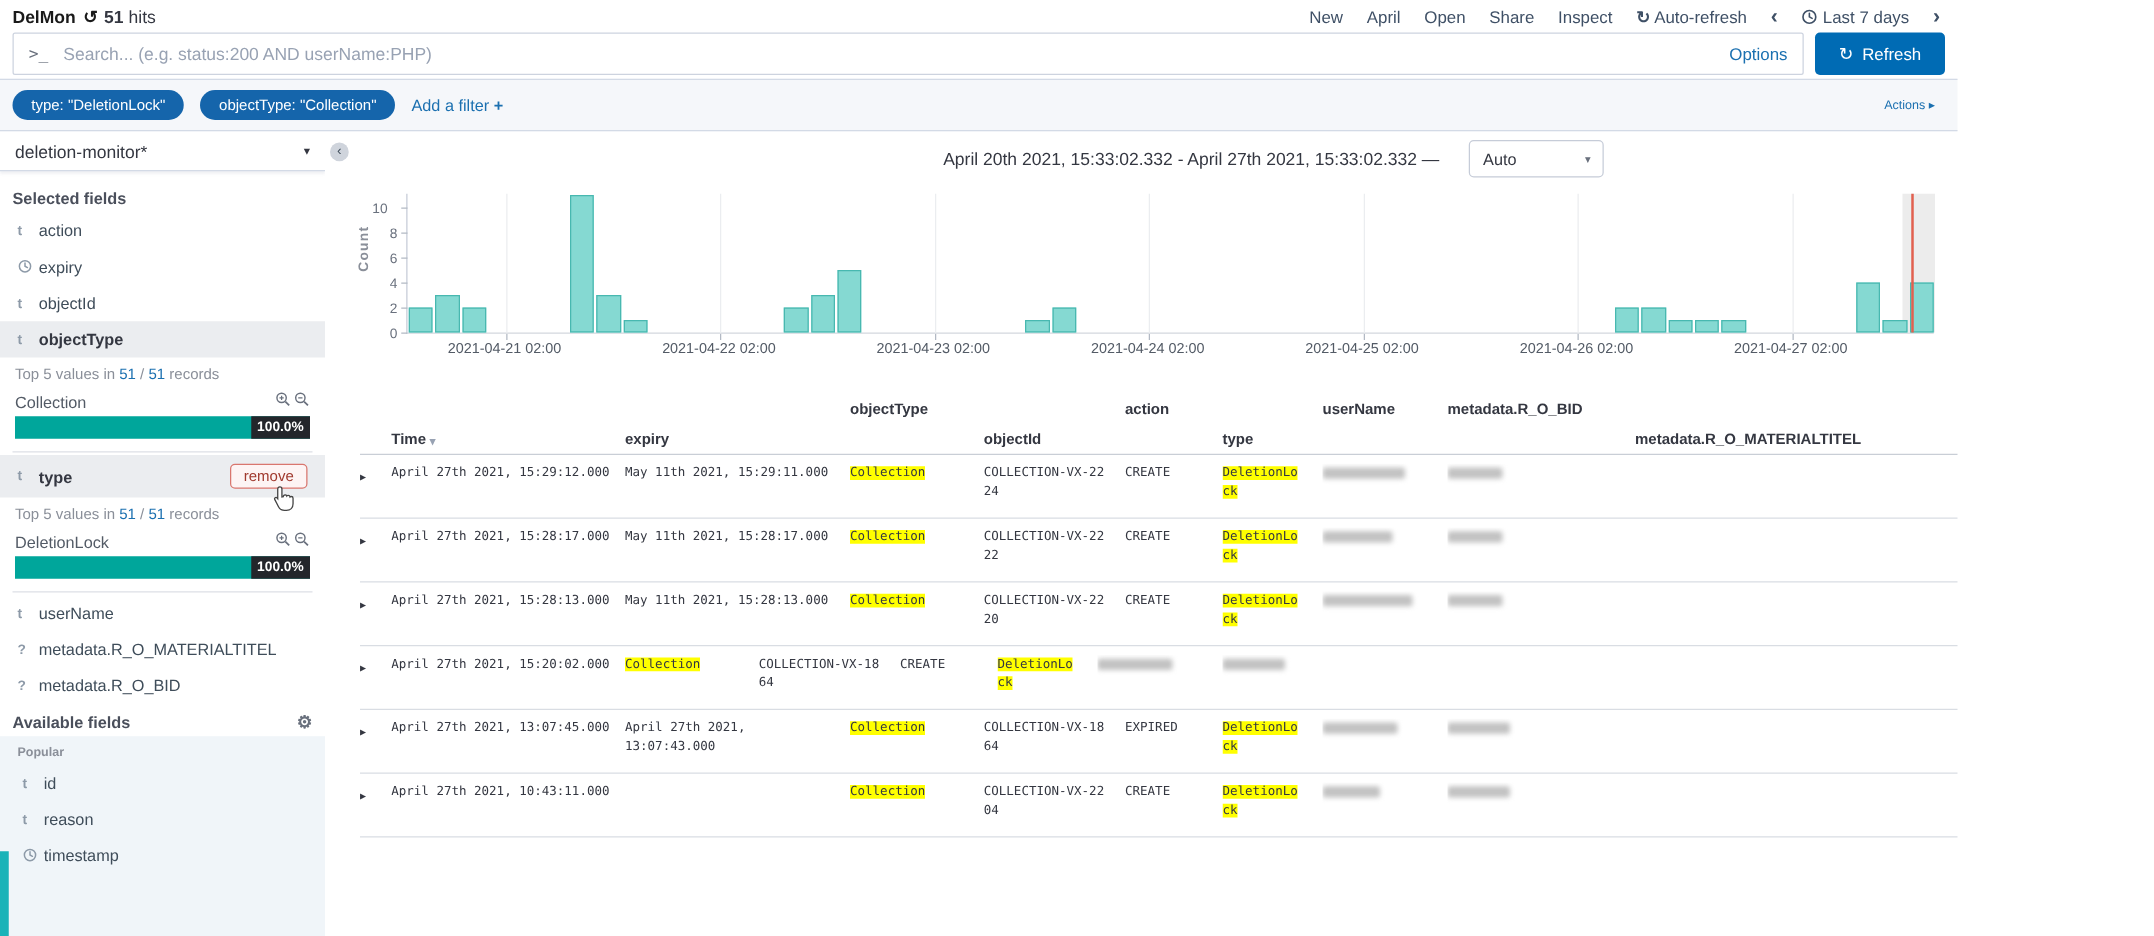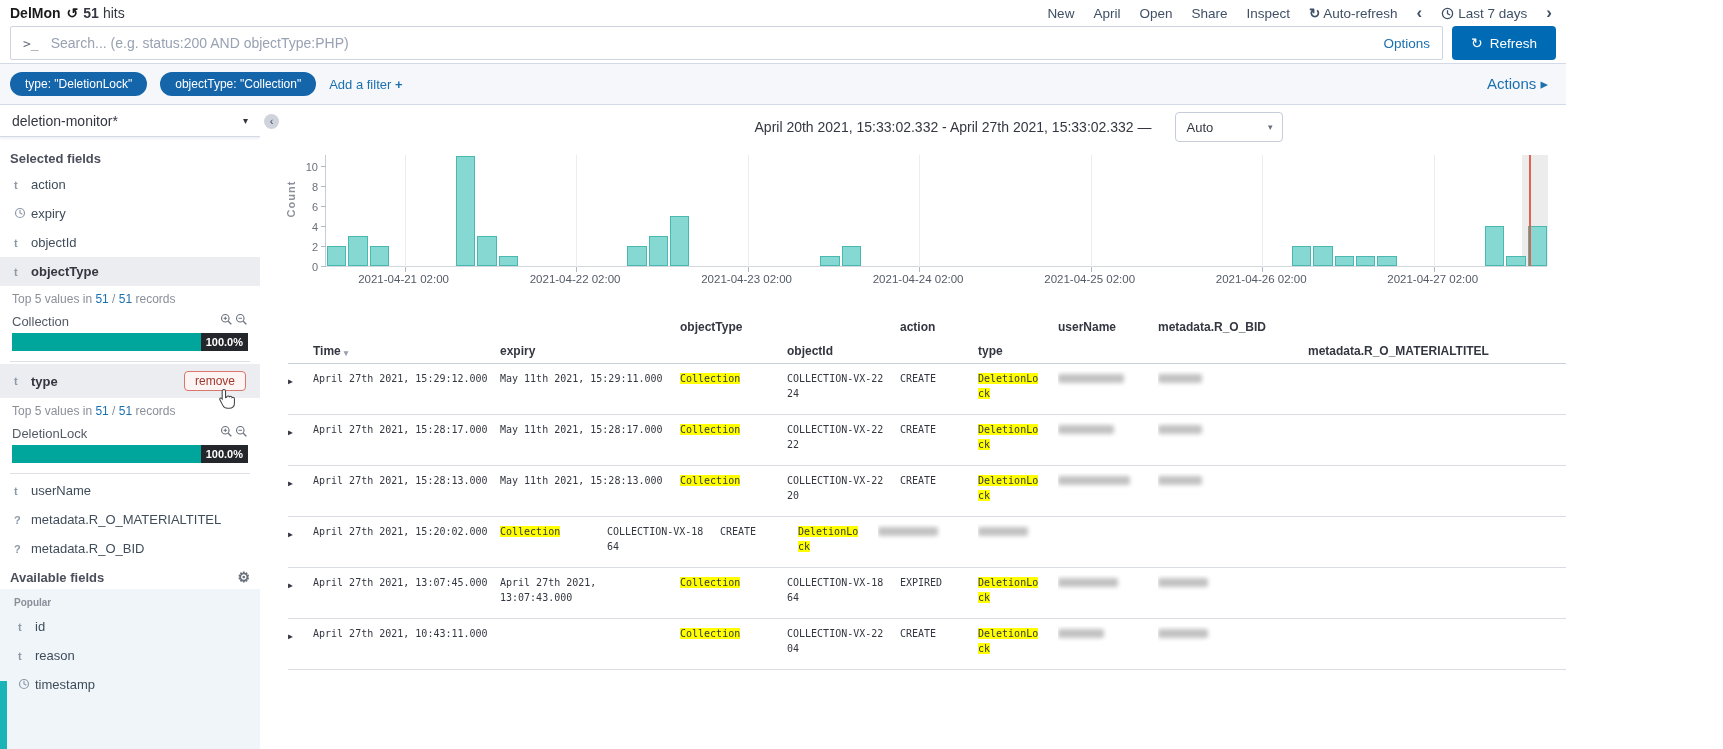--- a/index.html
+++ b/index.html
@@ -32,21 +32,21 @@
                  color:#fff; font-size:13.5px; font-family:"Liberation Sans",sans-serif;
                  display:flex; align-items:center; justify-content:center; gap:7px; cursor:pointer; }
   .refresh-ico { font-size:14px; }
 
   
   .filterbar { height:42px; background:#f5f7fa; border-top:1px solid #d3dae6; border-bottom:1px solid #d3dae6;
                display:flex; align-items:center; padding:0 12px 0 10px; gap:13px; }
   .pill { background:#1565ab; color:#fff; font-size:12px; border-radius:14px; padding:5px 15px; cursor:pointer; }
   .add-filter { color:#1b70b0; font-size:13px; cursor:pointer; }
   .add-plus { font-weight:bold; }
-  .actions-link { margin-left:auto; color:#1b70b0; font-size:15px; cursor:pointer; padding-right:6px; }
+  .actions-link { margin-left:auto; color:#1b70b0; font-size:10px; cursor:pointer; padding-right:6px; }
 
   
   .bodyrow { display:flex; height:645px; overflow:hidden; }
   .sidebar { width:260px; flex:0 0 260px; position:relative; overflow:hidden; }
   .main { flex:1; position:relative; }
 
   
   .idx-select { height:32px; border-bottom:1px solid #d3dae6; box-shadow:0 2px 2px rgba(152,162,179,.15);
                 display:flex; align-items:center; padding:0 12px; cursor:pointer; }
   .idx-name { font-size:14px; color:#343741; flex:1; }
@@ -149,21 +149,21 @@
               <circle cx="8" cy="8" r="6.3" fill="none" stroke="#3f5066" stroke-width="1.6"></circle>
               <path d="M8 4.4V8l2.7 1.5" stroke="#3f5066" stroke-width="1.6" fill="none" stroke-linecap="round"></path>
             </svg><span>Last 7 days</span></span>
       <span class="nav-chev">›</span>
     </div>
   </div>
 
   <div class="searchrow">
     <div class="search-box">
       <span class="prompt">&gt;_</span>
-      <span class="search-placeholder">Search... (e.g. status:200 AND objectType:PHP)</span>
+      <span class="search-placeholder">Search... (e.g. status:200 AND userName:PHP)</span>
       <span class="options-link">Options</span>
     </div>
     <button class="refresh-btn">
       <span class="refresh-ico">↻</span>
       <span>Refresh</span>
     </button>
   </div>
 
   <div class="filterbar">
     <span class="pill">type: "DeletionLock"</span>
@@ -314,21 +314,21 @@
         <div class="ytick-lbl" style="bottom: -6px;">0</div>
               <div class="ytick-mark" style="bottom: 0px;"></div>
               <div class="ytick-lbl" style="bottom: 14px;">2</div>
               <div class="ytick-mark" style="bottom: 20px;"></div>
               <div class="ytick-lbl" style="bottom: 34px;">4</div>
               <div class="ytick-mark" style="bottom: 40px;"></div>
               <div class="ytick-lbl" style="bottom: 54px;">6</div>
               <div class="ytick-mark" style="bottom: 60px;"></div>
               <div class="ytick-lbl" style="bottom: 74px;">8</div>
               <div class="ytick-mark" style="bottom: 80px;"></div>
-              <div class="ytick-lbl" style="bottom: 94px;">10</div>
+              <div class="ytick-lbl" style="bottom: 94px; text-align: center;">10</div>
               <div class="ytick-mark" style="bottom: 100px;"></div>
               <div class="gridline" style="left: 78.6082px;"></div>
               <div class="xtick-mark" style="left: 78.6082px;"></div>
               <div class="gridline" style="left: 250.117px;"></div>
               <div class="xtick-mark" style="left: 250.117px;"></div>
               <div class="gridline" style="left: 421.626px;"></div>
               <div class="xtick-mark" style="left: 421.626px;"></div>
               <div class="gridline" style="left: 593.135px;"></div>
               <div class="xtick-mark" style="left: 593.135px;"></div>
               <div class="gridline" style="left: 764.643px;"></div>

